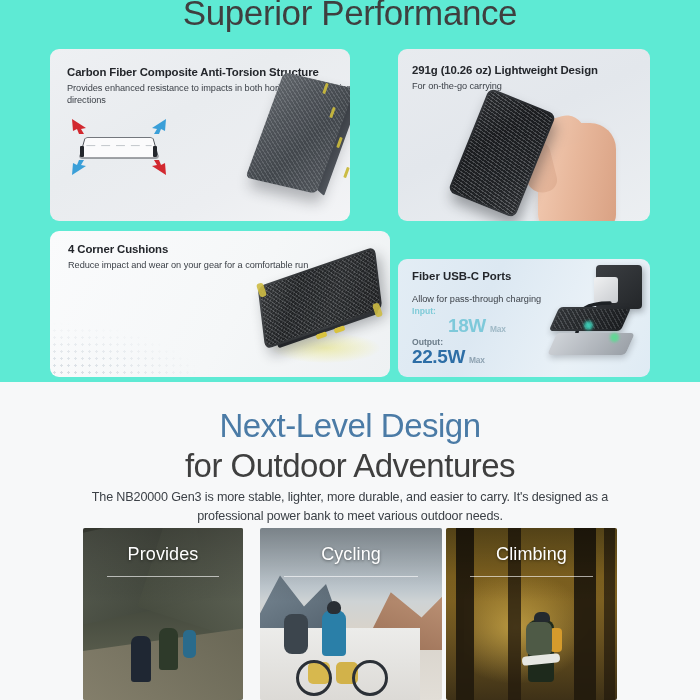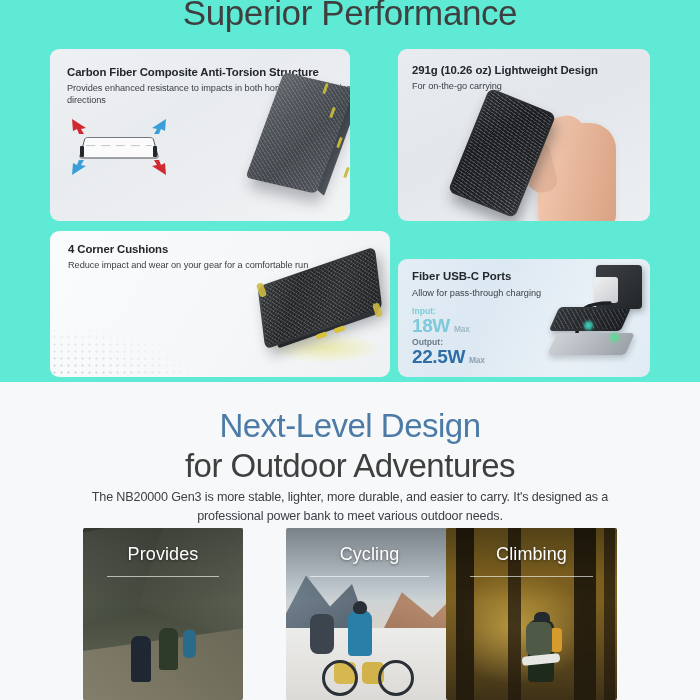--- a/index.html
+++ b/index.html
@@ -167,29 +167,29 @@
   .prod3 .corner.c1{left:12px;top:22px;transform:rotate(-19deg);}
   .prod3 .corner.c2{left:128px;top:42px;transform:rotate(-19deg);}
 
   
   .card-usb{
     left:398px;top:259px;width:252px;height:118px;
     background:linear-gradient(115deg,#e3edf5 0%,#dce8f2 35%,#e9f1f7 70%,#dfebf4 100%);
   }
   .card-usb .pad{position:absolute;left:14px;top:11px;width:160px;}
   .usb-title{font-size:11.4px;font-weight:700;color:#23262b;}
-  .usb-sub{font-size:9.2px;color:#3c4148;margin-top:6px;}
+  .usb-sub{font-size:9.2px;color:#3c4148;margin-top:12px;}
   .spec{position:absolute;left:14px;}
   .spec.in{top:47px;}
   .spec.out{top:78px;}
   .spec-label{font-size:8.6px;font-weight:600;line-height:10px;}
   .spec-label.in{color:#7fcbd8;}
   .spec-label.out{color:#6a7b88;}
   .spec-val{font-size:19px;font-weight:700;line-height:20px;letter-spacing:-0.4px;}
-  .spec-val.in{color:#7ec9da;}
+  .spec-val.in{color:#7ec9da;margin-left:36px;}
   .spec-val.out{color:#2d6ea6;}
   .spec-max{font-size:8.4px;font-weight:600;margin-left:4px;letter-spacing:-0.1px;}
   .spec-max.in{color:#9fb9c6;}
   .spec-max.out{color:#8fa3b2;}
 
   
   .usbfig{position:absolute;right:2px;top:4px;width:112px;height:112px;}
   .usbfig .outlet{
     position:absolute;right:6px;top:2px;width:46px;height:44px;
     background:linear-gradient(140deg,#3c3f43,#232629);border-radius:4px;
@@ -238,21 +238,21 @@
     position:absolute;left:80px;top:106px;width:540px;text-align:center;
     font-size:12.6px;color:#3c4147;line-height:19px;letter-spacing:-0.15px;
   }
 
   .tiles{position:absolute;left:0;top:146px;width:700px;height:172px;}
   .tile{
     position:absolute;top:0;width:160px;height:172px;overflow:hidden;
     border-radius:2px;
   }
   .tile.t1{left:83px;}
-  .tile.t2{left:286px;width:167px;}
+  .tile.t2{left:260px;width:182px;}
   .tile.t3{left:446px;width:171px;}
 
   .tile .scene{position:absolute;inset:0;}
   
   .sc-trek{background:
       linear-gradient(180deg,#4e5247 0%,#3f4439 38%,#55594a 70%,#6b6f5c 100%);
   }
   .sc-trek .ridge{position:absolute;left:-10px;top:-6px;width:130px;height:90px;
     background:linear-gradient(160deg,#6e7366,#3b4036);transform:rotate(-12deg);opacity:.75;}
   .sc-trek .ridge2{position:absolute;right:-30px;top:-20px;width:120px;height:120px;

